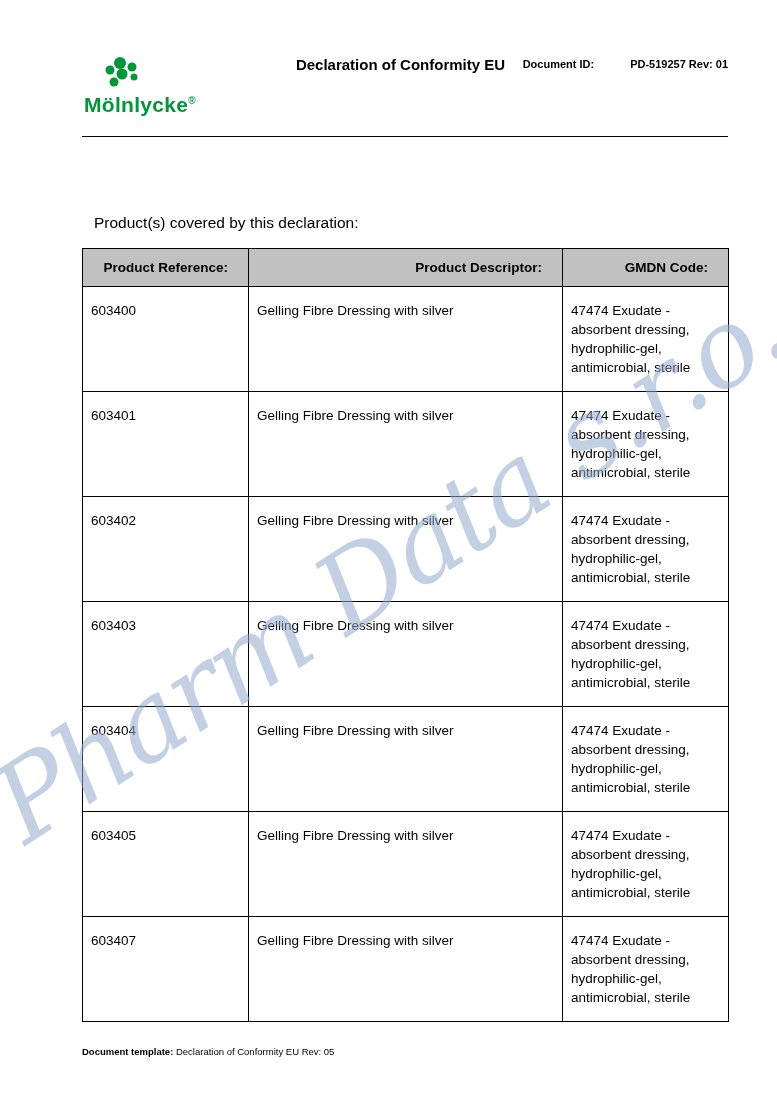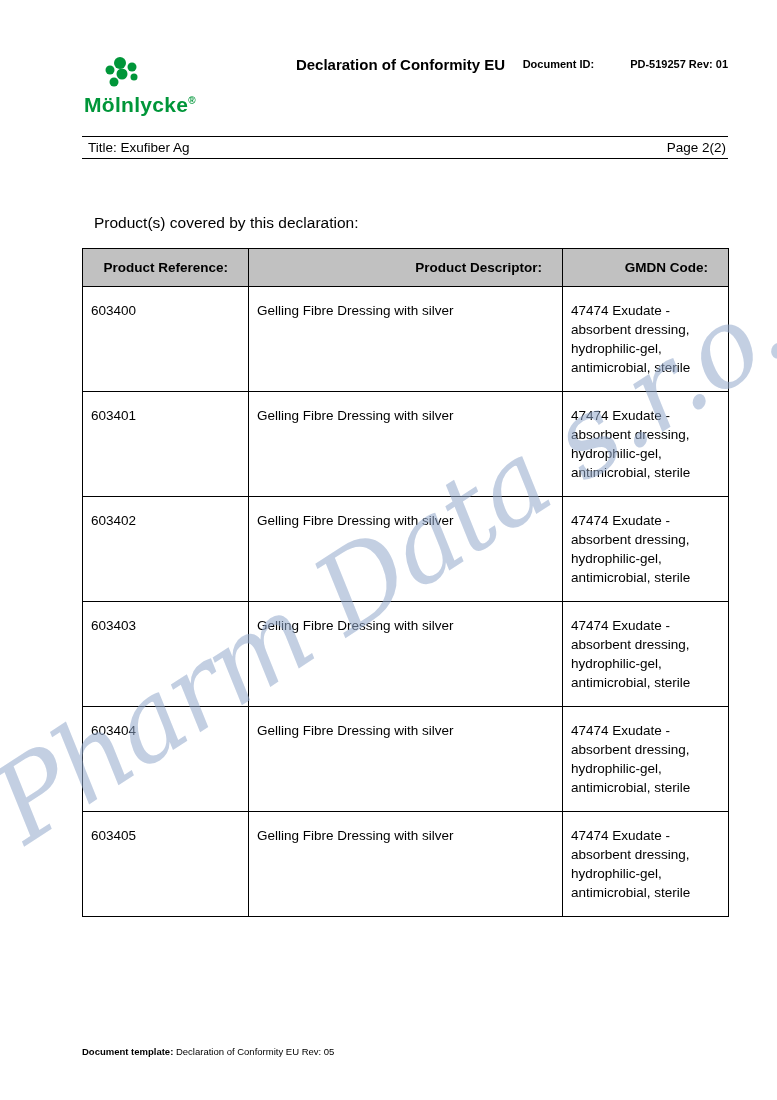--- a/index.html
+++ b/index.html
@@ -92,24 +92,20 @@
 
   <div class="doc-title">Declaration of Conformity EU</div>
 
   <div class="doc-id">
     <span>Document ID:</span>
     <span>PD-519257 Rev: 01</span>
   </div>
 
   <div class="header-rule"></div>
 
-  <div class="title-bar">
-    <span>Title: Exufiber Ag</span>
-    <span>Page 2(2)</span>
-  </div>
 
   <div class="section-heading">Product(s) covered by this declaration:</div>
 
   <div class="table-wrap">
     <table>
       <colgroup>
         <col class="c-ref">
           <col class="c-desc">
           <col class="c-gmdn">
       </colgroup>
@@ -150,20 +146,25 @@
       <td>Gelling Fibre Dressing with silver</td>
       <td>47474 Exudate - absorbent dressing, hydrophilic-gel, antimicrobial, sterile</td>
     </tr>
 
     <tr>
       <td>603405</td>
       <td>Gelling Fibre Dressing with silver</td>
       <td>47474 Exudate - absorbent dressing, hydrophilic-gel, antimicrobial, sterile</td>
     </tr>
 
+    <tr>
+      <td>603407</td>
+      <td>Gelling Fibre Dressing with silver</td>
+      <td>47474 Exudate - absorbent dressing, hydrophilic-gel, antimicrobial, sterile</td>
+    </tr>
   </tbody>
     </table>
   </div>
 
   <div class="watermark" style="color: rgb(147, 169, 204);">Pharm Data s.r.o.</div>
 
   <div class="footer">
     <span class="lbl">Document template:</span>
     <span>Declaration of Conformity EU Rev: 05</span>
   </div>

